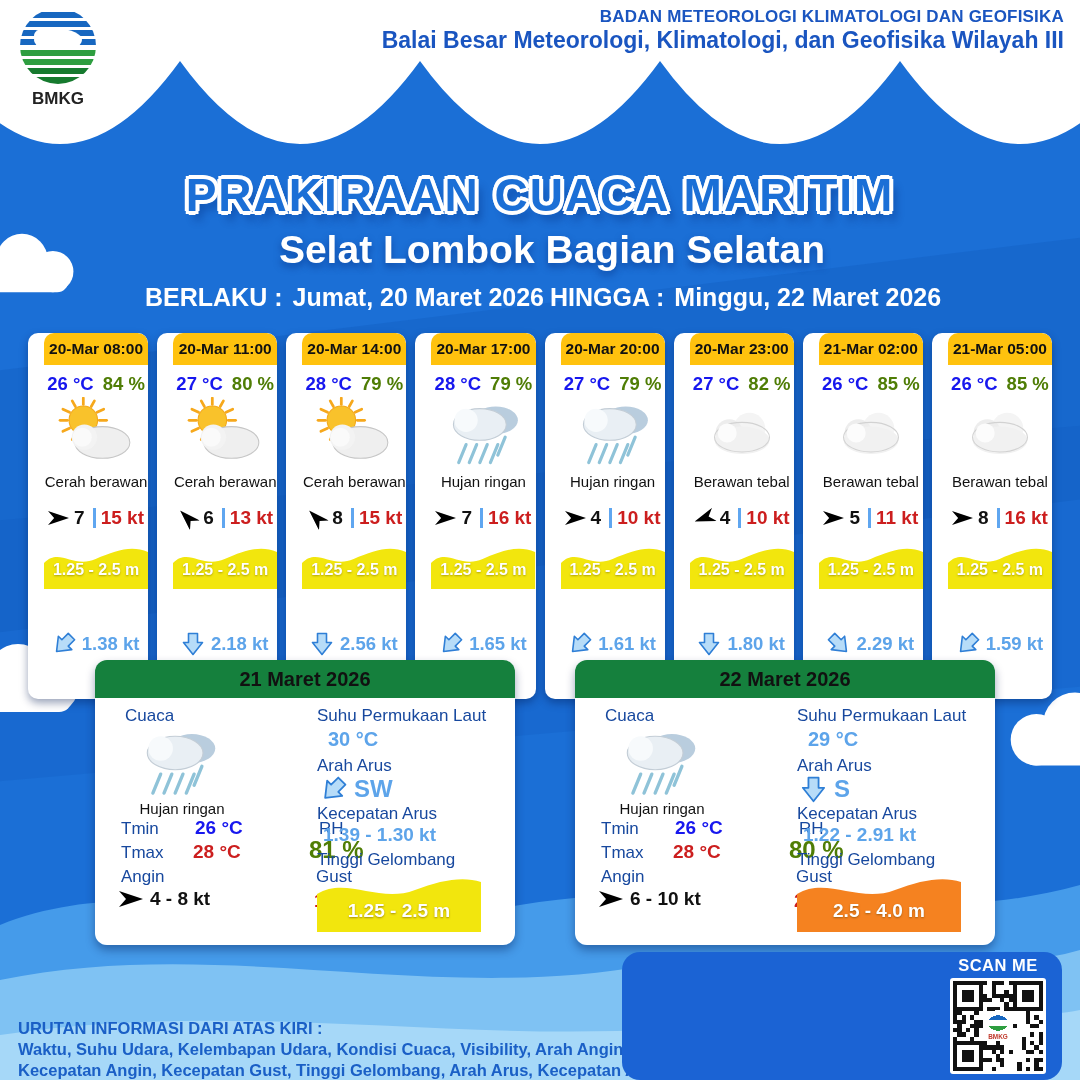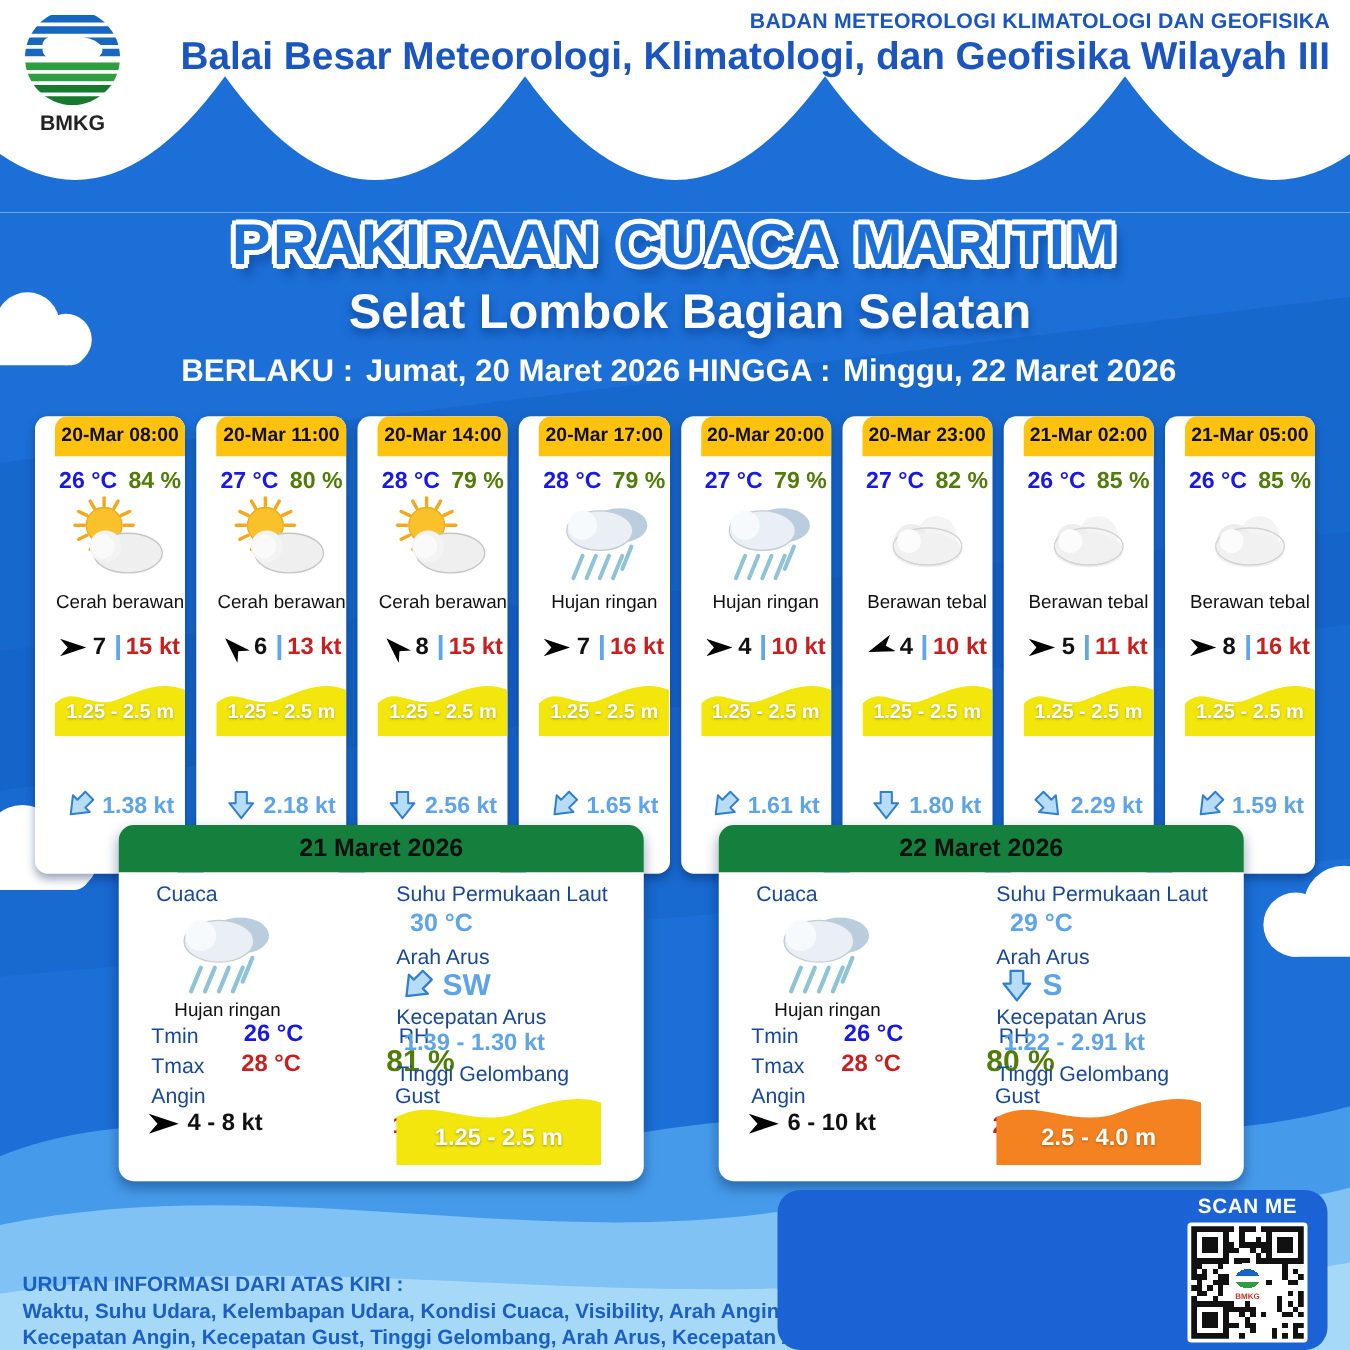--- a/index.html
+++ b/index.html
@@ -3,21 +3,21 @@
 <meta charset="utf-8">
 <style>
   html,body{margin:0;padding:0;background:#333;}
   body{font-family:"Liberation Sans", sans-serif;}
   .page{position:relative;width:1080px;height:1080px;overflow:hidden;background:#1b6fd6;}
 
   
   .topband{position:absolute;left:0;top:0;width:1080px;height:170px;background:#fff;}
   .wavetop{position:absolute;left:0;top:55px;width:1080px;height:115px;display:block;}
   .org1{position:absolute;right:16px;top:7px;font-size:17px;font-weight:bold;color:#1a55c0;letter-spacing:.2px;}
-  .org2{position:absolute;right:16px;top:27px;font-size:31px;font-weight:bold;color:#1a55c0;}
+  .org2{position:absolute;right:16px;top:27px;font-size:23px;font-weight:bold;color:#1a55c0;}
   .logo{position:absolute;left:16px;top:4px;width:90px;height:106px;}
 
   
   .diag{position:absolute;left:-120px;width:1400px;height:260px;background:#0f55b8;opacity:.28;}
   .d1{top:300px;transform:rotate(-7deg);}
   .d2{top:470px;transform:rotate(-5deg);opacity:.2;}
   .cloud{position:absolute;z-index:2;}
   .bwaves{position:absolute;left:0;top:830px;width:1080px;height:250px;display:block;z-index:1;}
 
   
@@ -65,21 +65,21 @@
     color:#111;font-size:20px;font-weight:bold;}
   .dbody{position:relative;height:247px;background:#fff;border-radius:0 0 12px 12px;}
   .dlabel{position:absolute;font-size:17px;color:#17489e;}
   .dicon{position:absolute;width:95px;height:78px;}
   .dweather{position:absolute;font-size:15px;color:#111;text-align:center;}
   .dval{position:absolute;font-size:19px;font-weight:bold;}
   .vblue{color:#1717ee;} .vred{color:#cc1e1e;} .vgreen{color:#4f7d05;font-size:24px;} .vlblue{color:#5da4ea;}
   .vblack{color:#111;}
   .dwindrow{position:absolute;display:flex;align-items:center;gap:7px;}
   .dwindrow .warr{width:24px;height:16px;}
-  .darah{position:absolute;display:flex;align-items:flex-start;gap:8px;}
+  .darah{position:absolute;display:flex;align-items:flex-end;gap:8px;}
   .darah .carr{width:25px;height:27px;}
   .darah .dir{font-size:24px;font-weight:bold;color:#5da4ea;}
   .dbadge{position:absolute;left:222px;top:172px;width:164px;height:62px;}
   .dbadge svg{position:absolute;left:0;top:0;width:100%;height:100%;}
   .dbadgetxt{position:absolute;left:0;top:30px;width:100%;text-align:center;color:#fff;font-size:19px;font-weight:bold;
     text-shadow:0 1px 2px rgba(90,60,0,.5);}
 
   
   .footer-text{position:absolute;left:18px;top:1018px;z-index:5;color:#1a5fc6;font-size:16.5px;font-weight:bold;line-height:1.28;}
   .panel{position:absolute;left:622px;top:952px;width:440px;height:128px;background:#1b63d4;border-radius:18px;z-index:5;}

